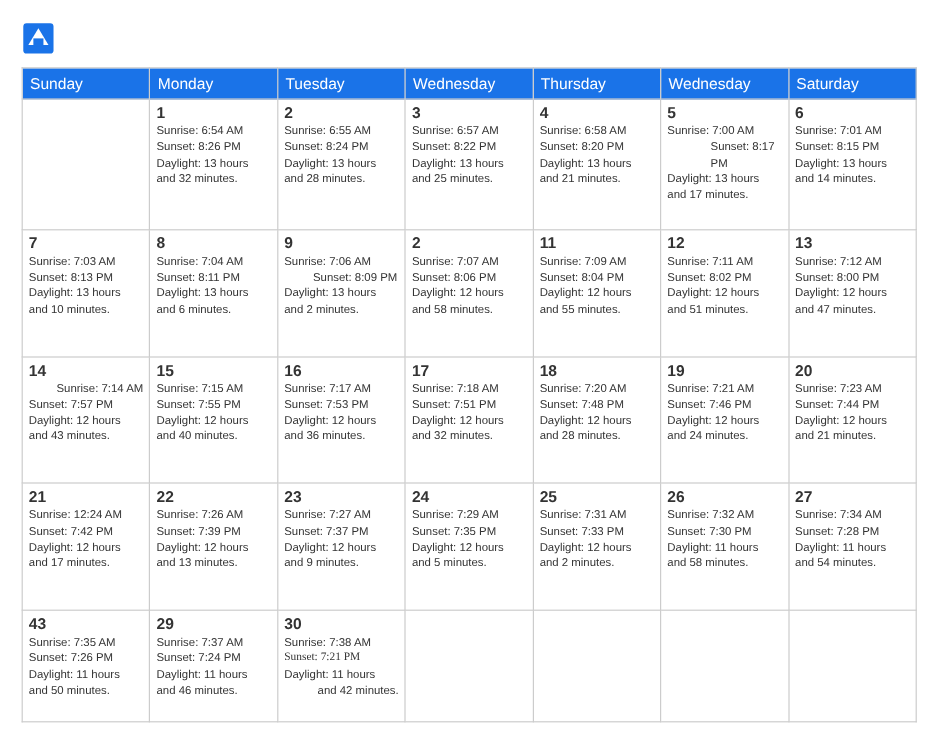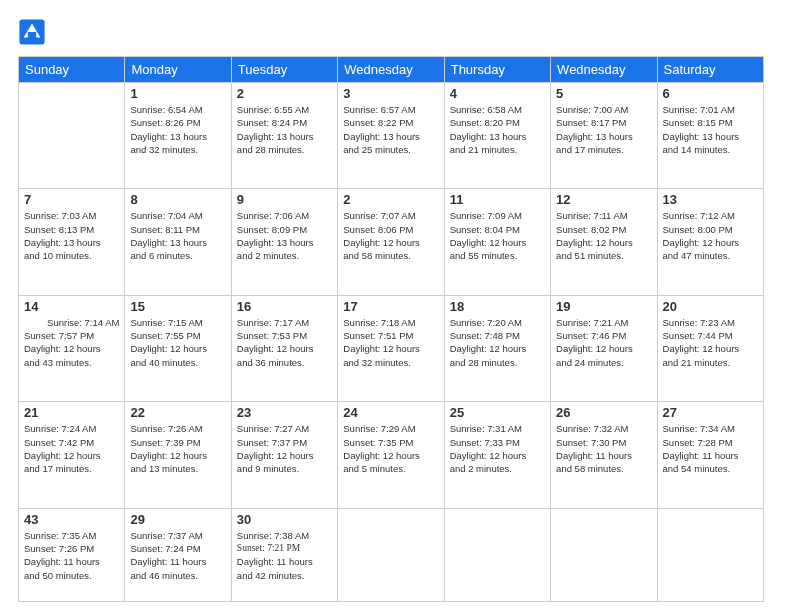--- a/index.html
+++ b/index.html
@@ -171,21 +171,21 @@
               <span style="display: block;">Sunrise: 6:58 AM</span>
               <span style="display: block;">Sunset: 8:20 PM</span>
               <span style="display: block;">Daylight: 13 hours</span>
               <span style="display: block;">and 21 minutes.</span>
             </div>
           </td>
           <td>
             <span class="day-number">5</span>
             <div class="day-info">
               <span style="display: block;">Sunrise: 7:00 AM</span>
-              <span style="display: block;">Sunset: 8:17 PM</span>
+              <span style="display: block; margin-left: 36px;">Sunset: 8:17 PM</span>
               <span style="display: block;">Daylight: 13 hours</span>
               <span style="display: block;">and 17 minutes.</span>
             </div>
           </td>
           <td>
             <span class="day-number">6</span>
             <div class="day-info">
               <span style="display: block;">Sunrise: 7:01 AM</span>
               <span style="display: block;">Sunset: 8:15 PM</span>
               <span style="display: block;">Daylight: 13 hours</span>
@@ -209,21 +209,21 @@
               <span style="display: block;">Sunrise: 7:04 AM</span>
               <span style="display: block;">Sunset: 8:11 PM</span>
               <span style="display: block;">Daylight: 13 hours</span>
               <span style="display: block;">and 6 minutes.</span>
             </div>
           </td>
           <td>
             <span class="day-number">9</span>
             <div class="day-info">
               <span style="display: block;">Sunrise: 7:06 AM</span>
-              <span style="display: block;">Sunset: 8:09 PM</span>
+              <span style="display: block; margin-left: 24px;">Sunset: 8:09 PM</span>
               <span style="display: block;">Daylight: 13 hours</span>
               <span style="display: block;">and 2 minutes.</span>
             </div>
           </td>
           <td>
             <span class="day-number">2</span>
             <div class="day-info">
               <span style="display: block;">Sunrise: 7:07 AM</span>
               <span style="display: block;">Sunset: 8:06 PM</span>
               <span style="display: block;">Daylight: 12 hours</span>
@@ -320,21 +320,21 @@
               <span style="display: block;">Sunset: 7:44 PM</span>
               <span style="display: block;">Daylight: 12 hours</span>
               <span style="display: block;">and 21 minutes.</span>
             </div>
           </td>
         </tr>
         <tr>
           <td>
             <span class="day-number">21</span>
             <div class="day-info">
-              <span style="display: block;">Sunrise: 7:24 AM</span>
+              <span style="display: block;">Sunrise: 12:24 AM</span>
               <span style="display: block;">Sunset: 7:42 PM</span>
               <span style="display: block;">Daylight: 12 hours</span>
               <span style="display: block;">and 17 minutes.</span>
             </div>
           </td>
           <td>
             <span class="day-number">22</span>
             <div class="day-info">
               <span style="display: block;">Sunrise: 7:26 AM</span>
               <span style="display: block;">Sunset: 7:39 PM</span>
@@ -406,21 +406,21 @@
               <span style="display: block;">Daylight: 11 hours</span>
               <span style="display: block;">and 46 minutes.</span>
             </div>
           </td>
           <td>
             <span class="day-number">30</span>
             <div class="day-info">
               <span style="display: block;">Sunrise: 7:38 AM</span>
               <span style="display: block; font-family: Liberation Serif, serif;">Sunset: 7:21 PM</span>
               <span style="display: block;">Daylight: 11 hours</span>
-              <span style="display: block;">and 42 minutes.</span>
+              <span style="display: block; text-align: right;">and 42 minutes.</span>
             </div>
           </td>
           <td class="empty-cell"></td>
           <td class="empty-cell"></td>
           <td class="empty-cell"></td>
           <td class="empty-cell"></td>
         </tr>
       </tbody>
   </table>
 </div>

